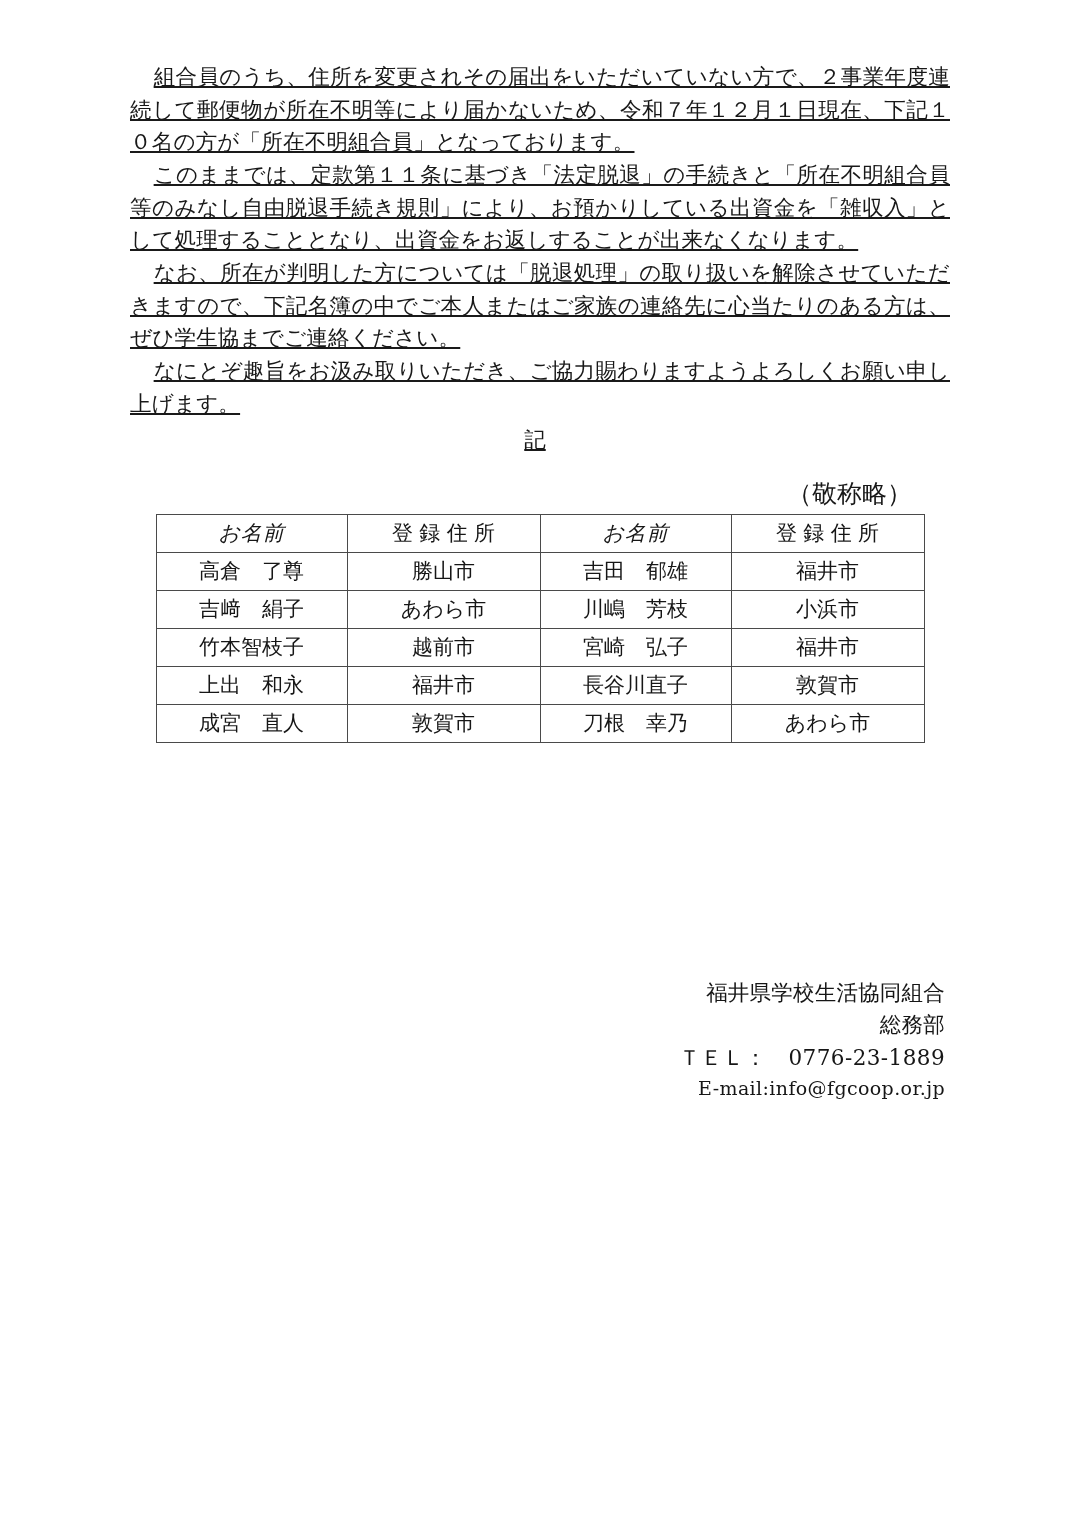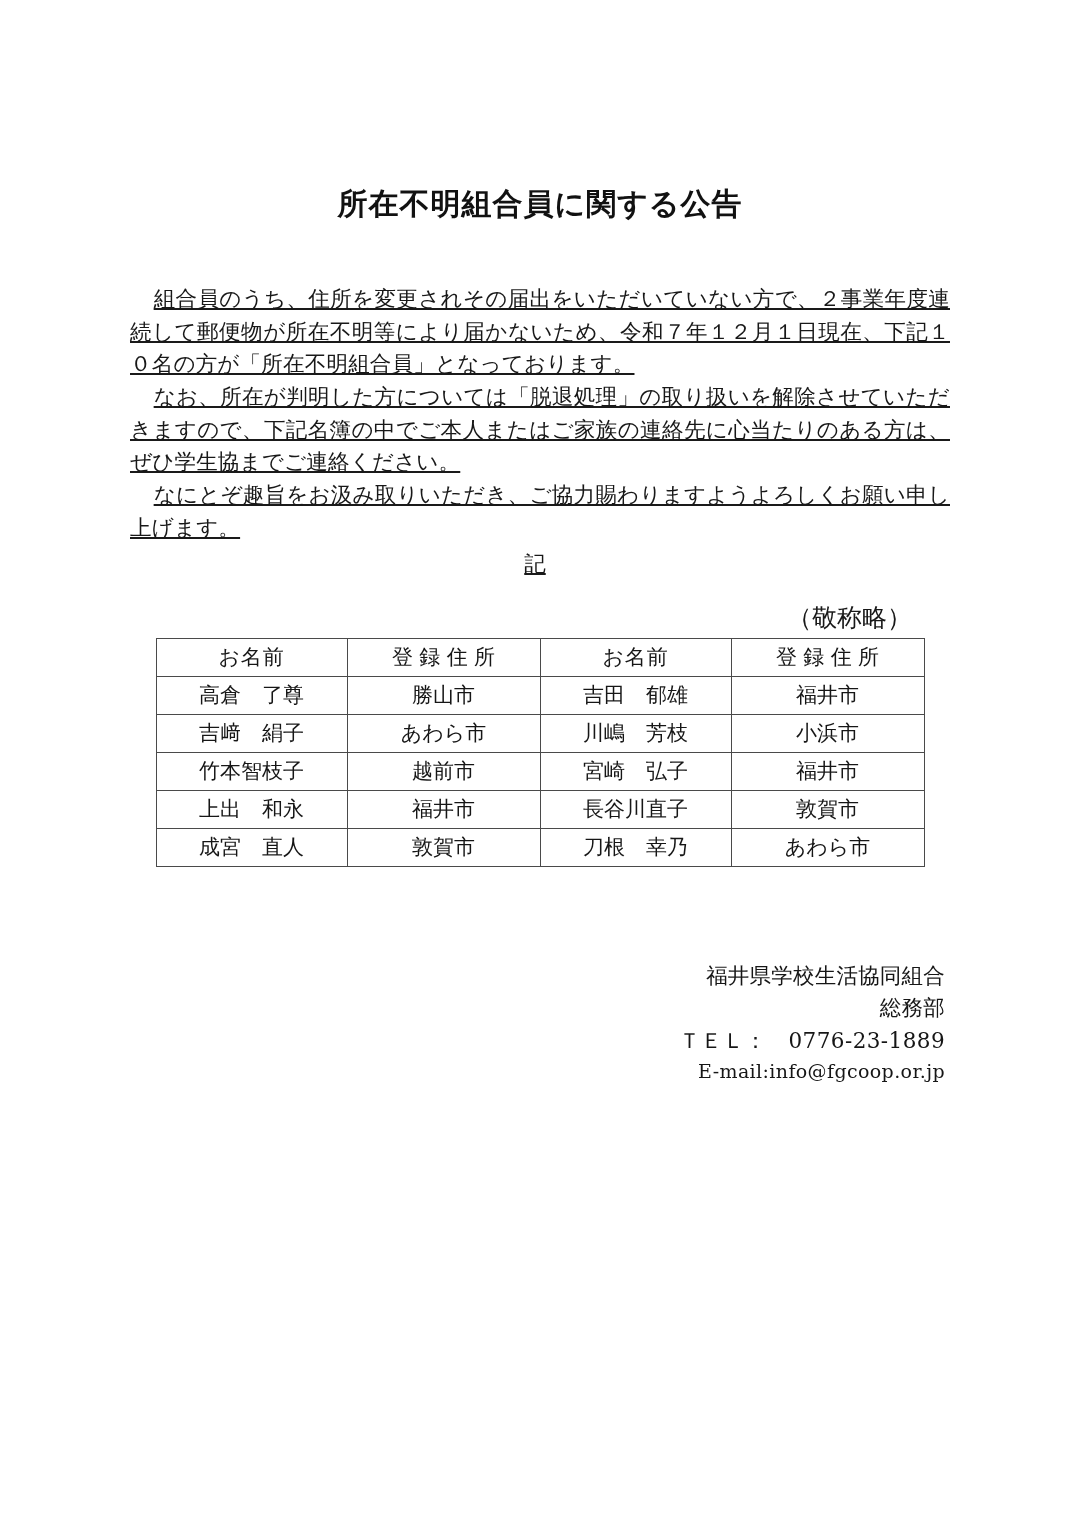--- a/index.html
+++ b/index.html
@@ -84,21 +84,21 @@
     height: 33px;
     text-align: center;
     vertical-align: middle;
     font-size: 21px;
     padding: 1px 2px 3px 2px;
     color: #161616;
     white-space: nowrap;
   }
   .col-name  { width: 186px; }
   .col-addr  { width: 188px; }
-  .hdr-name  { letter-spacing: 0.04em; }
+  .hdr-name  { letter-spacing: 0.04em; font-style: italic; }
   .hdr-addr  { letter-spacing: 0.30em; text-indent: 0.30em; margin-top: 17px; }
 
   
   .footer-block {
     position: absolute;
     top: 960px;
     right: 135px;
     text-align: right;
     font-size: 21.5px;
     line-height: 1.5;
@@ -112,24 +112,24 @@
     font-family: "DejaVu Serif", "Liberation Serif", serif;
     letter-spacing: 0.02em;
   }
   .footer-block .mail { font-size: 19px; }
 </style>
 </head>
 <body>
 
 <div class="page">
 
-  <h1 class="doc-title">所在不明組合員に関する公告</h1>
 
   <div class="body-block">
     <p class="para">組合員のうち、住所を変更されその届出をいただいていない方で、２事業年度連続して郵便物が所在不明等により届かないため、令和７年１２月１日現在、下記１０名の方が「所在不明組合員」となっております。</p>
+    <p class="para">このままでは、定款第１１条に基づき「法定脱退」の手続きと「所在不明組合員等のみなし自由脱退手続き規則」により、お預かりしている出資金を「雑収入」として処理することとなり、出資金をお返しすることが出来なくなります。</p>
     <p class="para">なお、所在が判明した方については「脱退処理」の取り扱いを解除させていただきますので、下記名簿の中でご本人またはご家族の連絡先に心当たりのある方は、ぜひ学生協までご連絡ください。</p>
     <p class="para">なにとぞ趣旨をお汲み取りいただき、ご協力賜わりますようよろしくお願い申し上げます。</p>
     <div class="ki-line">記</div>
   </div>
 
   <div class="note-row">（敬称略）</div>
 
   <table class="name-table">
     <tbody>
       <tr>

